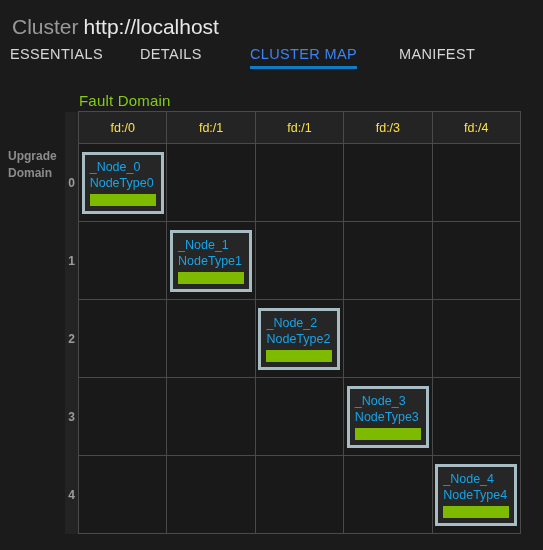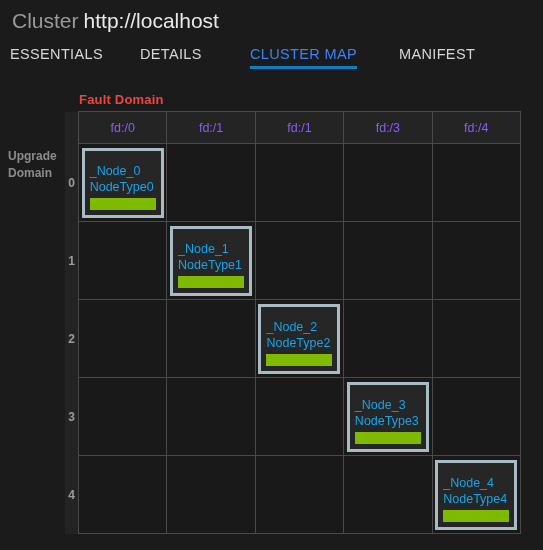--- a/index.html
+++ b/index.html
@@ -13,20 +13,21 @@
     font-family: "Liberation Sans", sans-serif;
     overflow: hidden;
     position: relative;
   }
 
   
   #page-header {
     padding: 9px 0 0 12px;
     height: 34px;
     box-sizing: border-box;
+    margin-top: 6px;
   }
   .title-line {
     font-size: 21px;
     line-height: 24px;
     white-space: nowrap;
   }
   .title-main {
     color: #9a9a9a;
     font-weight: 400;
   }
@@ -72,23 +73,23 @@
   #tab-essentials { left: 10px; }
   #tab-details    { left: 140px; }
   #tab-clustermap { left: 250px; }
   #tab-manifest   { left: 399px; }
 
   
   #fault-domain-label {
     position: absolute;
     left: 79px;
     top: 92px;
-    font-size: 13px;
-    font-weight: bold;
-    color: #ef4444;
+    font-size: 15px;
+    font-weight: normal;
+    color: #84cc16;
     letter-spacing: 0.2px;
   }
   #upgrade-domain-label {
     position: absolute;
     left: 8px;
     top: 148px;
     width: 56px;
     font-size: 12px;
     font-weight: bold;
     color: #8c8c8c;
@@ -111,21 +112,21 @@
   }
   .corner-cell {
     width: 13px;
     background: #232323;
     border: none;
   }
   .col-head {
     height: 31px;
     background: #242424;
     border: 1px solid #4a4a4a;
-    color: #8b5cf6;
+    color: #fde047;
     font-size: 12.5px;
     font-weight: normal;
     text-align: center;
     vertical-align: middle;
   }
   .row-head {
     width: 13px;
     background: #232323;
     border: none;
     color: #9c9c9c;
@@ -142,21 +143,21 @@
     position: relative;
   }
 
   
   .node-card {
     display: inline-block;
     box-sizing: border-box;
     width: 82px;
     background: #262626;
     border: 3px solid #a8bcc4;
-    padding: 12px 5px 5px 5px;
+    padding: 4px 5px 5px 5px;
     text-align: left;
     cursor: pointer;
   }
   .node-name, .node-type {
     color: #17a3e8;
     font-size: 12.5px;
     line-height: 16px;
     white-space: nowrap;
   }
   .node-health-bar {

